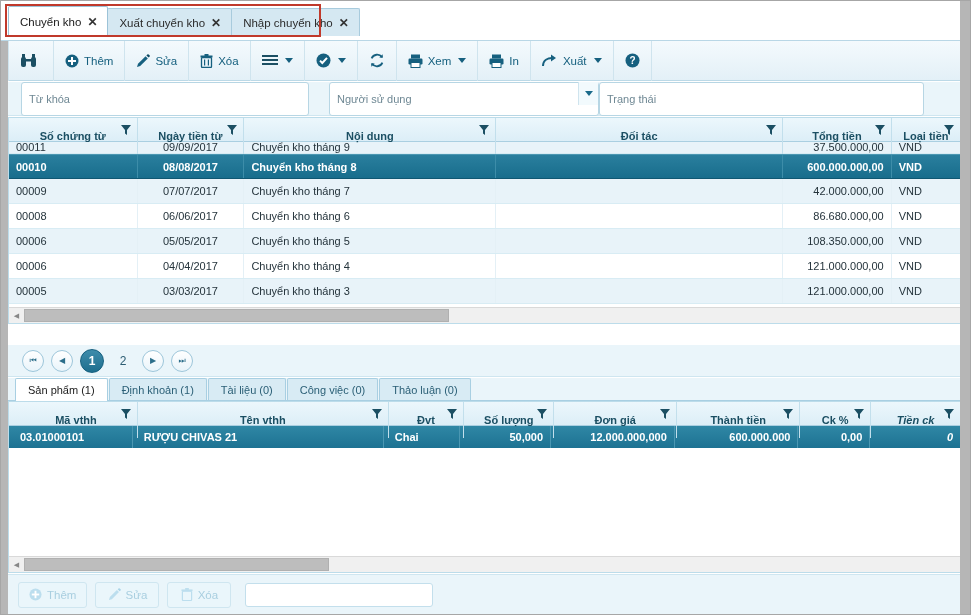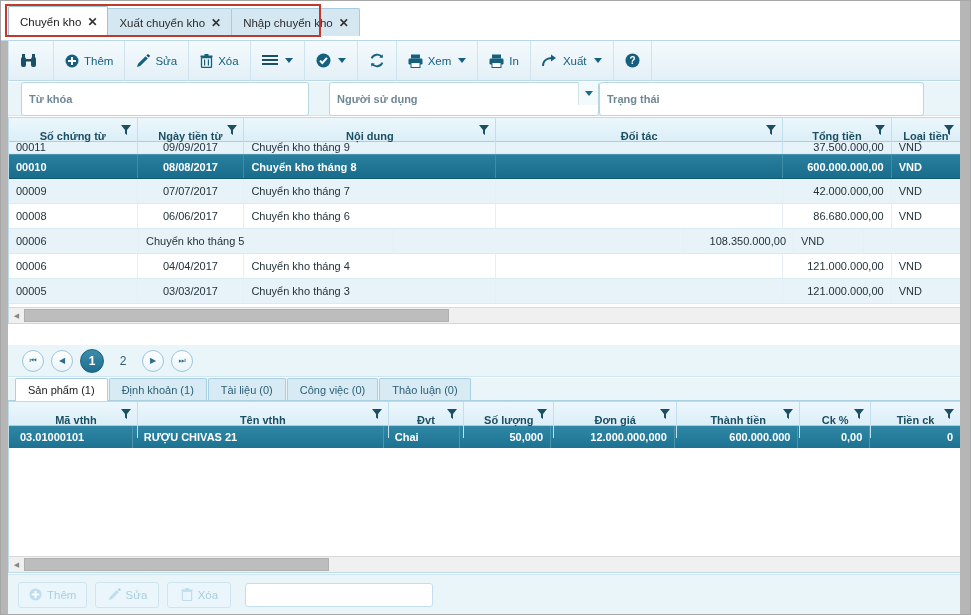--- a/index.html
+++ b/index.html
@@ -139,21 +139,20 @@
     height: 23px;
     background: #ffffff;
     border: 1px solid #b7d6e4;
     border-radius: 3px;
     display: flex;
     align-items: center;
     padding: 16px 7px;
     color: #6f8894;
     font-size: 11px;
     position: relative;
-    font-weight: bold;
   }
   .fld.keyword { margin-left: 13px; width: 288px; }
   .fld.user { margin-left: 20px; width: 270px; padding-right: 22px; }
   .fld.status { width: 325px; }
   .fld .dd {
     position: absolute;
     right: 0; top: -1px;
     width: 20px; height: 23px;
     border-left: 1px solid #cfe4ee;
     background: #f2fafd;
@@ -356,21 +355,21 @@
   .drow .gc { color: #ffffff; border-right-color: #4b97b2; padding-left: 11px; }
   .det-blank { height: 100px; background: #ffffff; }
 
   .w-ma { width: 130px; }
   .w-ten { width: 265px; }
   .w-dvt { width: 80px; }
   .w-sl { width: 95px; }
   .w-dg { width: 130px; }
   .w-tht { width: 130px; }
   .w-ck { width: 75px; }
-  .w-tck { width: 95px; }
+  .w-tck { width: 95px; font-style: italic; }
 
   
   .bottombar {
     position: absolute;
     top: 573px; left: 7px;
     width: 954px; height: 41px;
     background: #eaf5fa;
     display: flex;
     align-items: center;
     gap: 8px;
@@ -649,20 +648,21 @@
       <div class="gc w-sct">00008</div>
       <div class="gc w-ngay c">06/06/2017</div>
       <div class="gc w-nd">Chuyển kho tháng 6</div>
       <div class="gc w-dt"></div>
       <div class="gc w-tt r">86.680.000,00</div>
       <div class="gc w-lt">VND</div>
     </div>
 
     <div class="grow alt">
       <div class="gc w-sct">00006</div>
+      <div class="gc w-ngay c">05/05/2017</div>
       <div class="gc w-nd">Chuyển kho tháng 5</div>
       <div class="gc w-dt"></div>
       <div class="gc w-tt r">108.350.000,00</div>
       <div class="gc w-lt">VND</div>
     </div>
 
     <div class="grow white">
       <div class="gc w-sct">00006</div>
       <div class="gc w-ngay c">04/04/2017</div>
       <div class="gc w-nd">Chuyển kho tháng 4</div>

